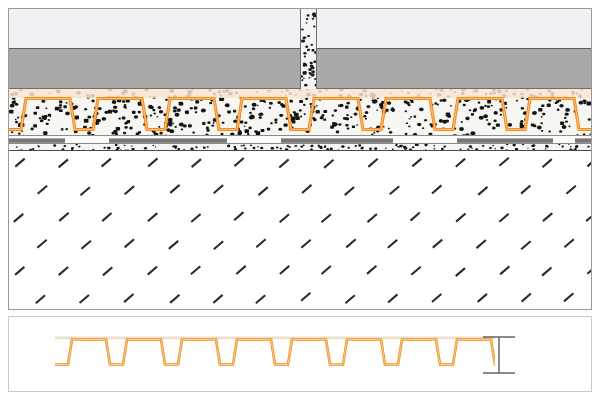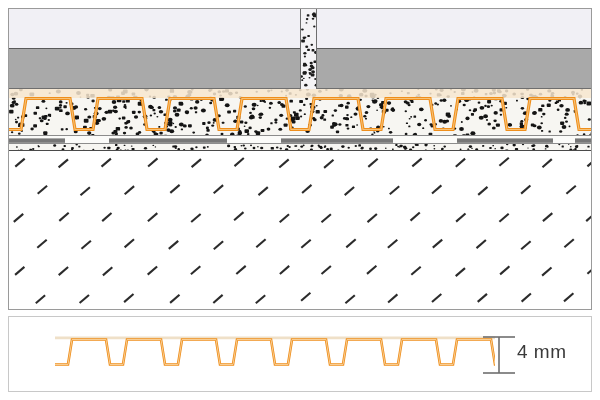--- a/index.html
+++ b/index.html
@@ -1052,16 +1052,15 @@
       <path id="legend-path" fill="none" stroke="#ef8e1b" stroke-width="2.6" stroke-linejoin="miter" stroke-linecap="butt" d="M 0 33.5 L 13.0 33.5 L 17.0 8.5 L 51.0 8.5 L 55.0 33.5 L 68.0 33.5 L 72.0 8.5 L 106.0 8.5 L 110.0 33.5 L 123.0 33.5 L 127.0 8.5 L 161.0 8.5 L 165.0 33.5 L 178.0 33.5 L 182.0 8.5 L 216.0 8.5 L 220.0 33.5 L 233.0 33.5 L 237.0 8.5 L 271.0 8.5 L 275.0 33.5 L 288.0 33.5 L 292.0 8.5 L 326.0 8.5 L 330.0 33.5 L 343.0 33.5 L 347.0 8.5 L 381.0 8.5 L 385.0 33.5 L 398.0 33.5 L 402.0 8.5 L 436.0 8.5 L 440.0 33.5 L 453.0 33.5 L 457.0 8.5 L 491.0 8.5 L 495.0 33.5"></path>
       <path id="legend-path-hi" fill="none" stroke="#f8cd92" stroke-width="1" d="M 0 33.5 L 13.0 33.5 L 17.0 8.5 L 51.0 8.5 L 55.0 33.5 L 68.0 33.5 L 72.0 8.5 L 106.0 8.5 L 110.0 33.5 L 123.0 33.5 L 127.0 8.5 L 161.0 8.5 L 165.0 33.5 L 178.0 33.5 L 182.0 8.5 L 216.0 8.5 L 220.0 33.5 L 233.0 33.5 L 237.0 8.5 L 271.0 8.5 L 275.0 33.5 L 288.0 33.5 L 292.0 8.5 L 326.0 8.5 L 330.0 33.5 L 343.0 33.5 L 347.0 8.5 L 381.0 8.5 L 385.0 33.5 L 398.0 33.5 L 402.0 8.5 L 436.0 8.5 L 440.0 33.5 L 453.0 33.5 L 457.0 8.5 L 491.0 8.5 L 495.0 33.5"></path>
     </svg>
 
     <svg id="dim-svg" style="position:absolute; left:470px; top:14px;" width="40" height="48" viewBox="0 0 40 48">
       <line x1="4" y1="6" x2="36" y2="6" stroke="#6e6e6e" stroke-width="1.6"></line>
       <line x1="4" y1="42" x2="36" y2="42" stroke="#6e6e6e" stroke-width="1.6"></line>
       <line x1="20" y1="6" x2="20" y2="42" stroke="#6e6e6e" stroke-width="1.6"></line>
     </svg>
 
-    <div id="dim-text">4 mm</div>
   </div>
 
 </div>
 
 </body></html>

